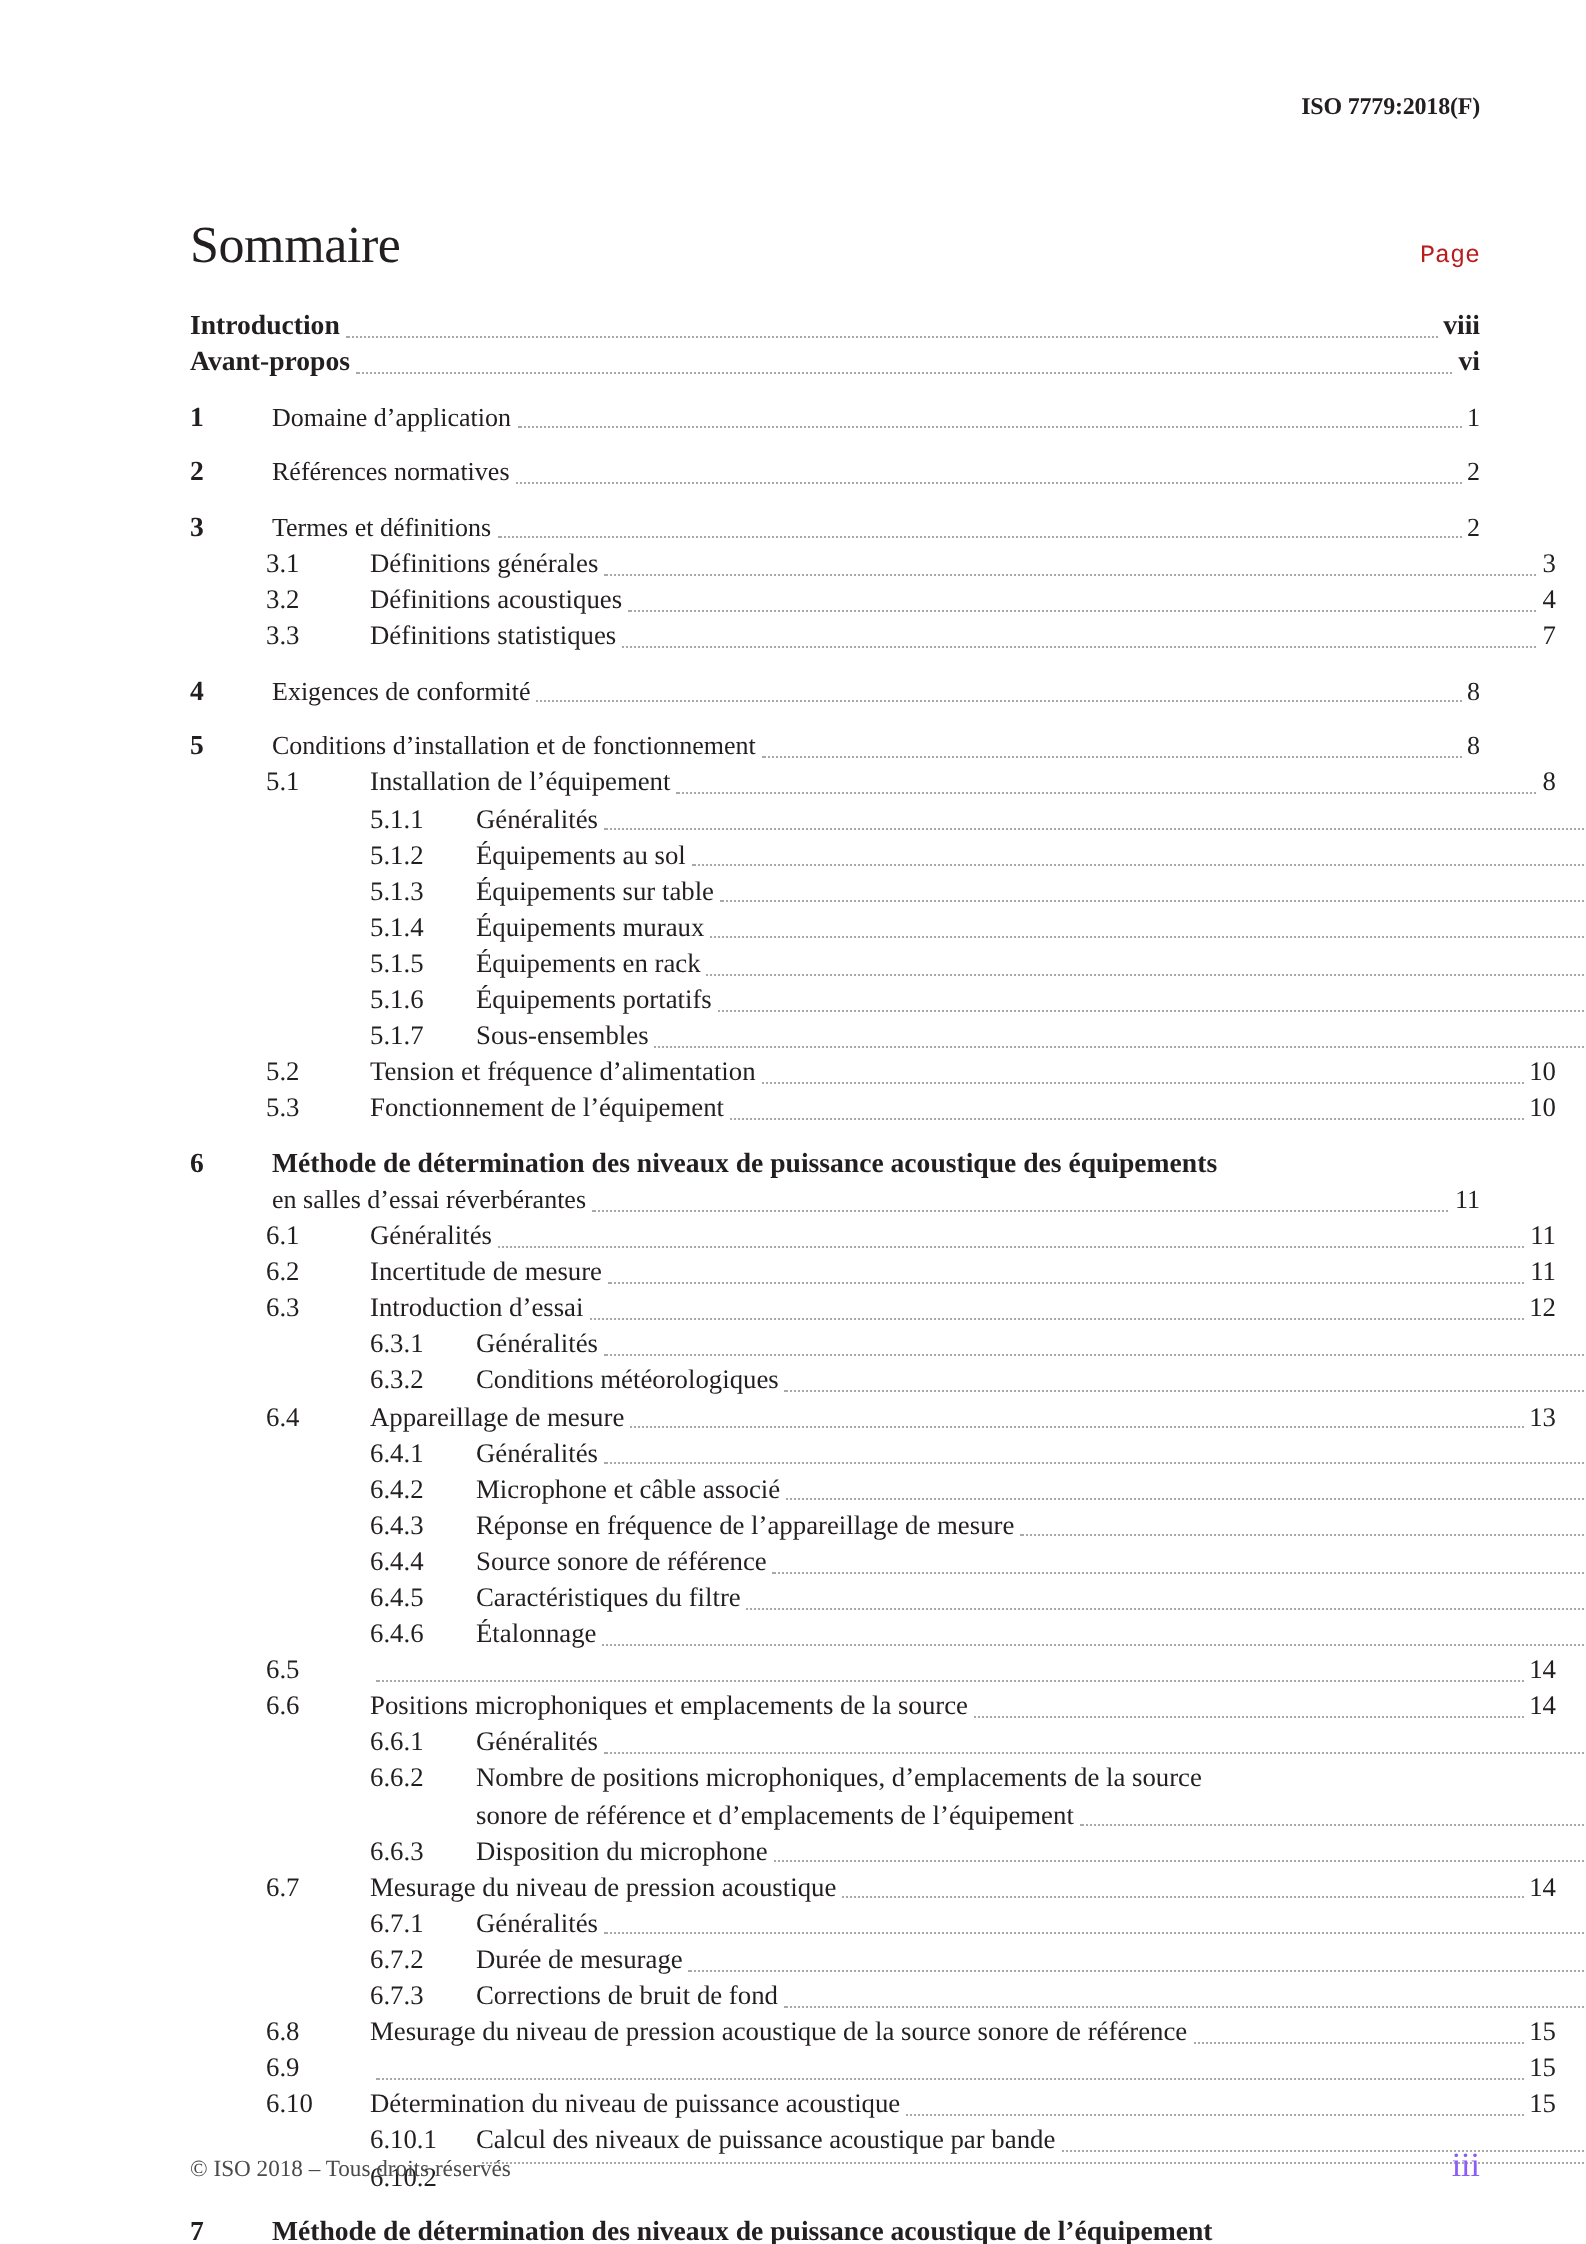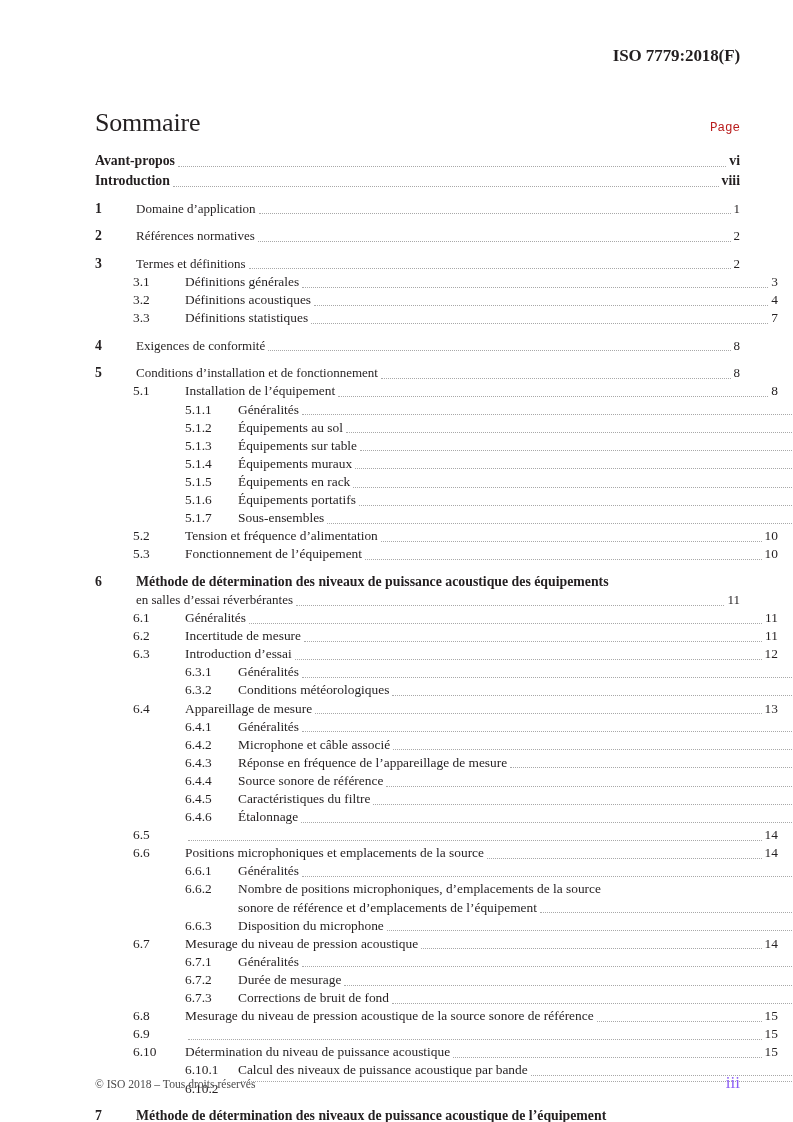--- a/index.html
+++ b/index.html
@@ -21,21 +21,21 @@
     inset: 0;
   }
 
   
   .doc-header {
     position: absolute;
     top: 46px;
     right: 53px;
     font-family: "Liberation Serif", serif;
     font-weight: bold;
-    font-size: 17px;
+    font-size: 12px;
     letter-spacing: -0.1px;
     color: #231f20;
   }
 
   
   .title-row {
     position: absolute;
     top: 108px;
     left: 95px;
     right: 53px;
@@ -176,35 +176,35 @@
 <div class="page">
 
   <div class="doc-header">ISO 7779:2018(F)</div>
 
   <div class="title-row">
     <div class="toc-title">Sommaire</div>
     <div class="page-label">Page</div>
   </div>
 
   <div class="toc" id="toc">
+      <div class="toc-entry lvl1 front gap-small">
+        <div class="body">
+          <div class="line">
+            <span class="label">Introduction</span>
+            <span class="leader"></span>
+            <span class="pg">viii</span>
+          </div>
+        </div>
+      </div>
       <div class="toc-entry lvl1 front">
         <div class="body">
           <div class="line">
             <span class="label">Avant-propos</span>
             <span class="leader"></span>
             <span class="pg">vi</span>
-          </div>
-        </div>
-      </div>
-      <div class="toc-entry lvl1 front gap-small">
-        <div class="body">
-          <div class="line">
-            <span class="label">Introduction</span>
-            <span class="leader"></span>
-            <span class="pg">viii</span>
           </div>
         </div>
       </div>
       <div class="toc-entry lvl1 gap-before">
         <span class="num">1</span>
         <div class="body">
           <div class="line">
             <span class="label">Domaine d’application</span>
             <span class="leader"></span>
             <span class="pg">1</span>

